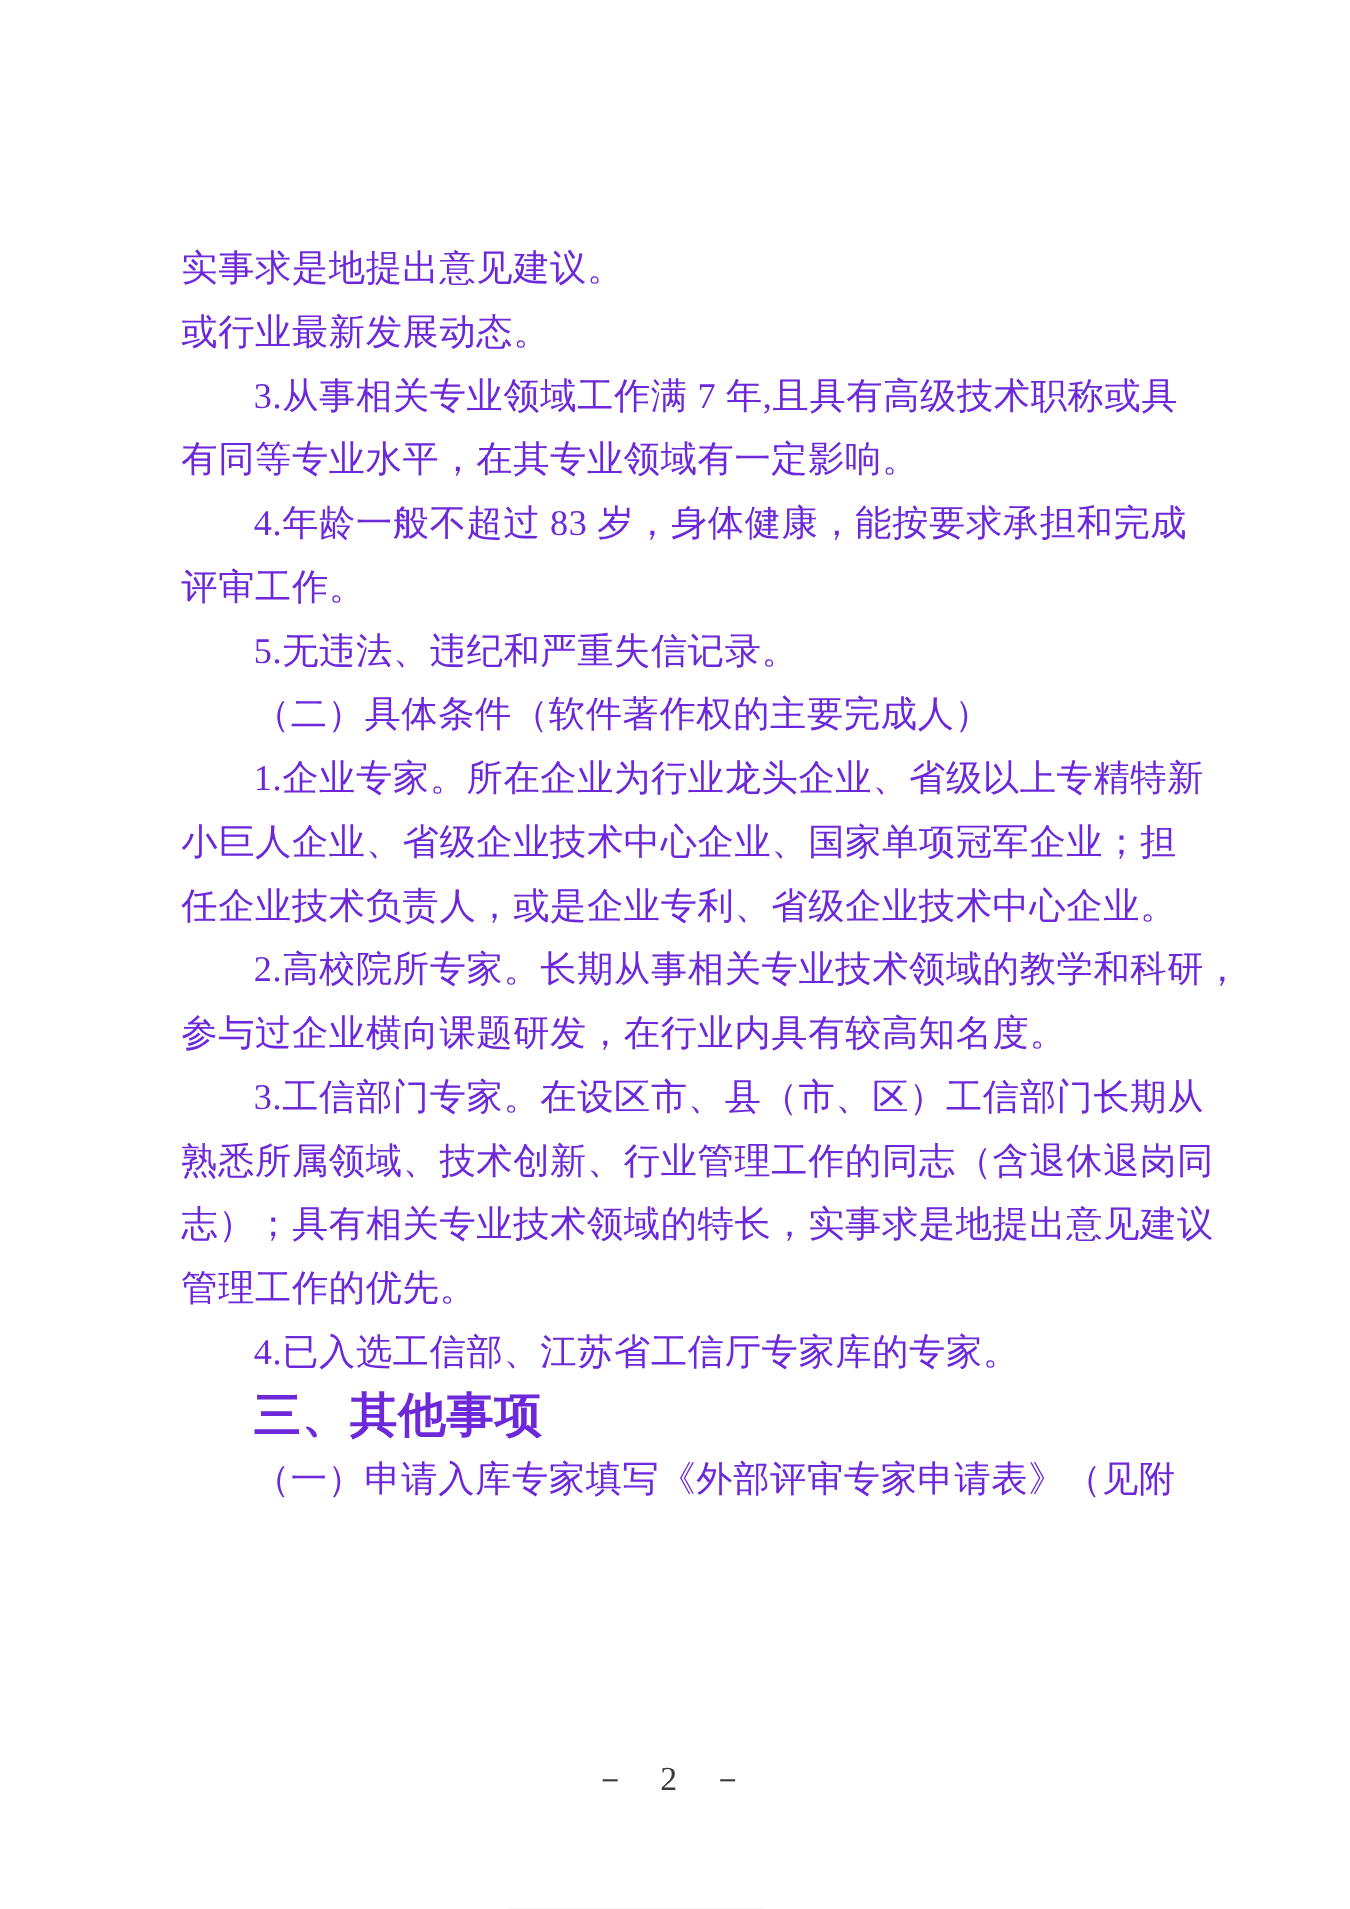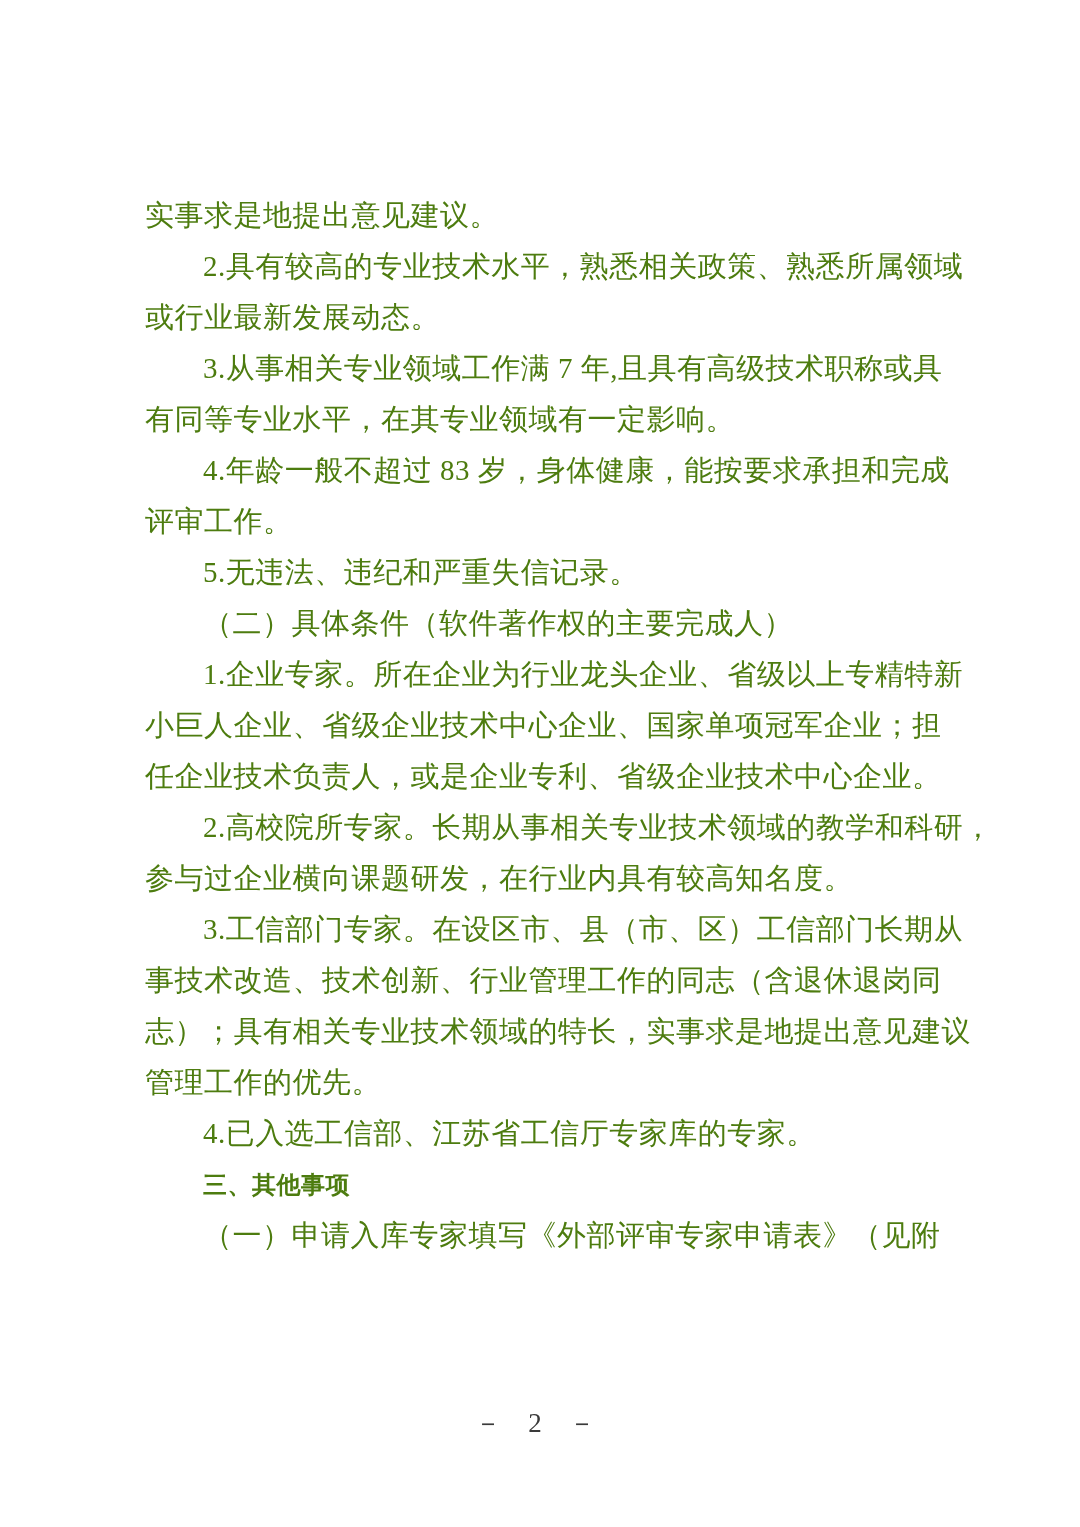--- a/index.html
+++ b/index.html
@@ -22,62 +22,61 @@
     top: 190px;
     left: 145px;
     width: 810px;
   }
   .line {
     height: 51px;
     line-height: 51px;
     font-size: 29px;
     letter-spacing: 0.5px;
     white-space: nowrap;
-    color: #4d7c0f;
+    color: #6d28d9;
   }
   .line.indent {
     padding-left: 58px;
   }
   .line.heading {
     font-family: "Liberation Sans", "DejaVu Sans", sans-serif;
     font-weight: 700;
-    font-size: 24px;
+    font-size: 38px;
   }
   .footer {
     position: absolute;
     top: 1405px;
     left: 0;
     width: 100%;
     text-align: center;
     font-size: 27px;
     letter-spacing: 10px;
     color: #3a3a3a;
   }
 </style>
 </head>
 <body>
 
 <div class="page">
   <div class="content">
     <div class="line">实事求是地提出意见建议。</div>
-    <div class="line indent">2.具有较高的专业技术水平，熟悉相关政策、熟悉所属领域</div>
     <div class="line">或行业最新发展动态。</div>
     <div class="line indent">3.从事相关专业领域工作满 7 年,且具有高级技术职称或具</div>
     <div class="line">有同等专业水平，在其专业领域有一定影响。</div>
     <div class="line indent">4.年龄一般不超过 83 岁，身体健康，能按要求承担和完成</div>
     <div class="line">评审工作。</div>
     <div class="line indent">5.无违法、违纪和严重失信记录。</div>
     <div class="line indent">（二）具体条件（软件著作权的主要完成人）</div>
     <div class="line indent">1.企业专家。所在企业为行业龙头企业、省级以上专精特新</div>
     <div class="line">小巨人企业、省级企业技术中心企业、国家单项冠军企业；担</div>
     <div class="line">任企业技术负责人，或是企业专利、省级企业技术中心企业。</div>
     <div class="line indent">2.高校院所专家。长期从事相关专业技术领域的教学和科研，</div>
     <div class="line">参与过企业横向课题研发，在行业内具有较高知名度。</div>
     <div class="line indent">3.工信部门专家。在设区市、县（市、区）工信部门长期从</div>
-    <div class="line">事技术改造、技术创新、行业管理工作的同志（含退休退岗同</div>
+    <div class="line">熟悉所属领域、技术创新、行业管理工作的同志（含退休退岗同</div>
     <div class="line">志）；具有相关专业技术领域的特长，实事求是地提出意见建议</div>
     <div class="line">管理工作的优先。</div>
     <div class="line indent">4.已入选工信部、江苏省工信厅专家库的专家。</div>
     <div class="line indent heading">三、其他事项</div>
     <div class="line indent">（一）申请入库专家填写《外部评审专家申请表》（见附</div>
   </div>
   <div class="footer">－ 2 －</div>
 </div>
 
 </body></html>

